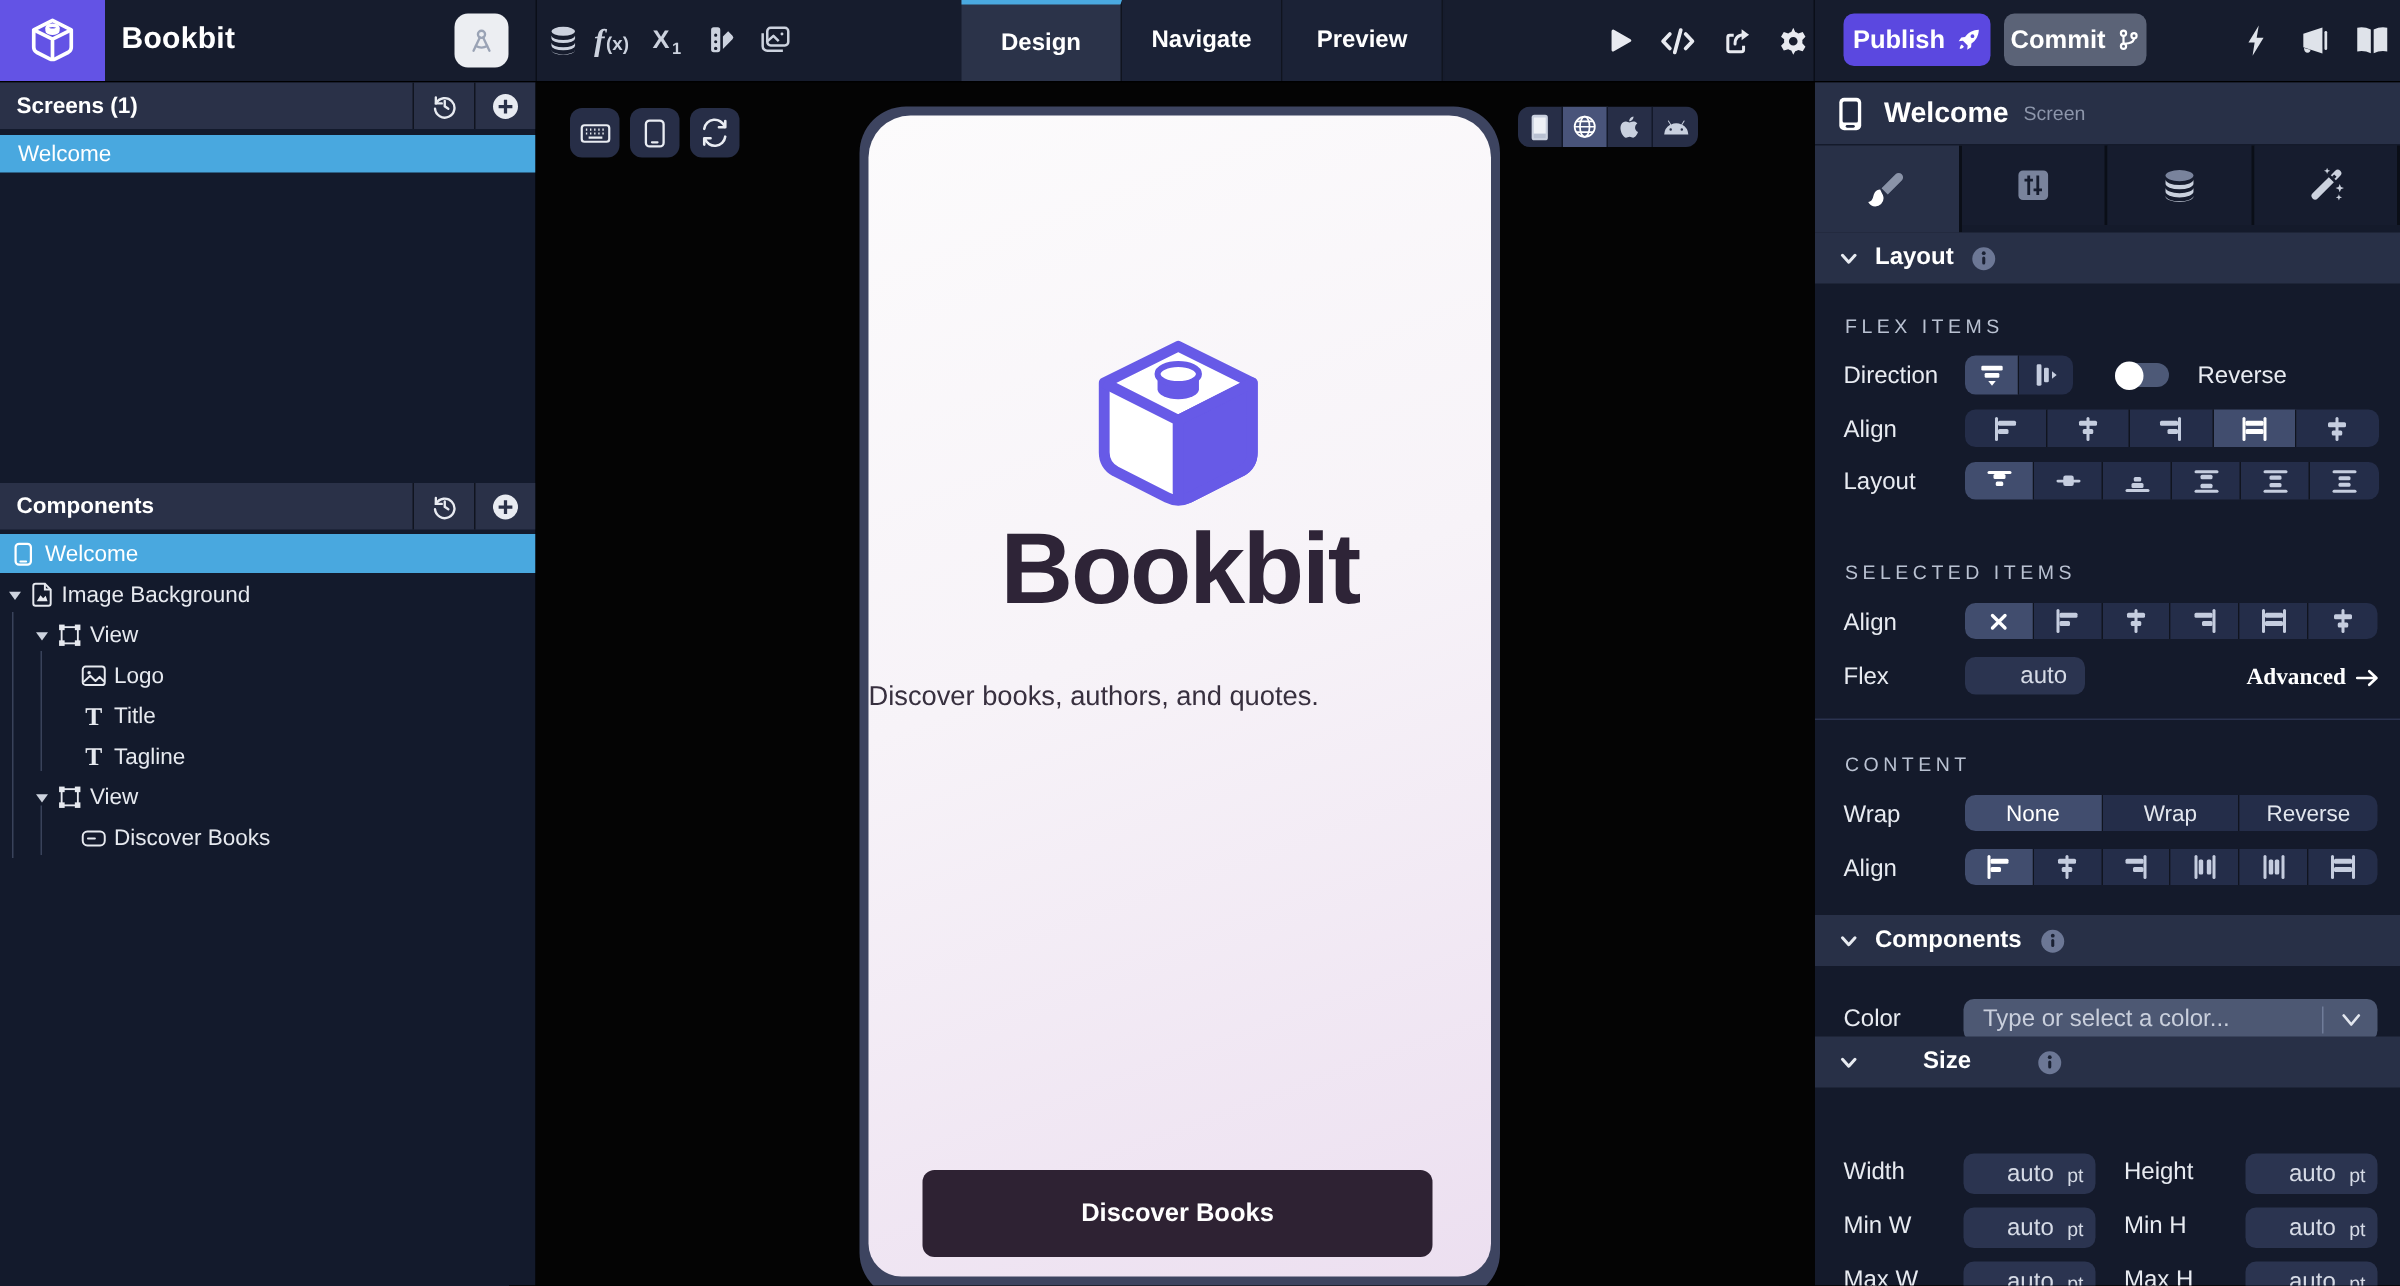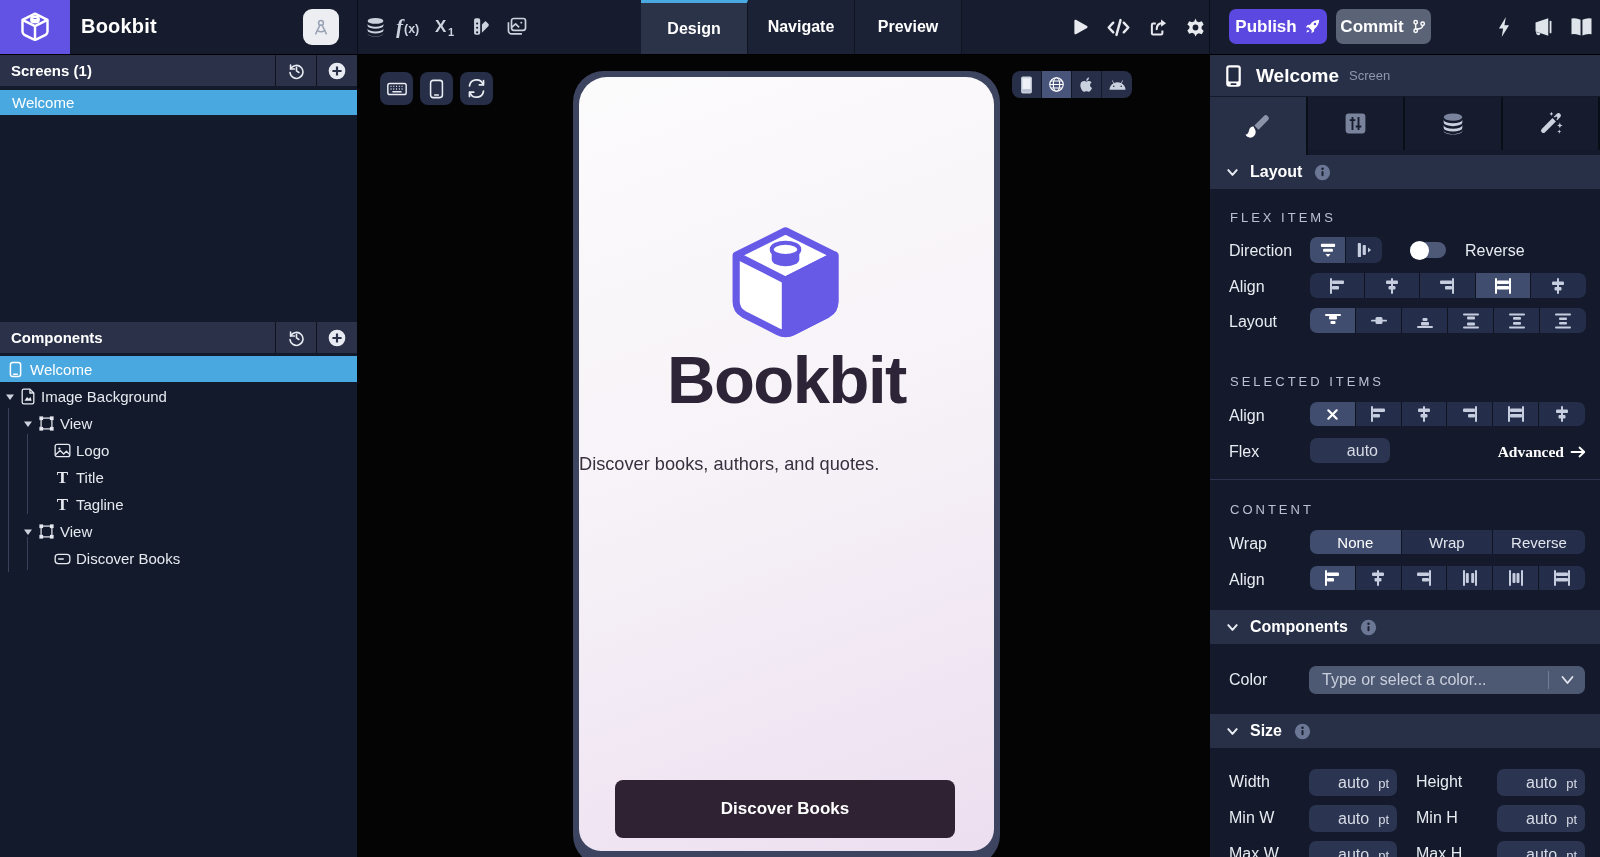--- a/index.html
+++ b/index.html
@@ -657,21 +657,21 @@
   </div>
   <div class="rowlbl" style="position:absolute;left:19px;top:616px;">Color</div>
   <div style="position:absolute;left:99px;top:611px;width:276px;height:28px;background:#4d5873;border-radius:7px;display:flex;align-items:center;">
     <span style="color:#c9cfdc;font-size:16px;margin-left:13px;">Type or select a color...</span>
     <div style="position:absolute;right:36px;top:5px;width:1px;height:18px;background:#707c99;"></div>
     <svg style="position:absolute;right:10px;top:8px;" width="15" height="12" viewBox="0 0 14 12" fill="none" stroke="#e2e6ee" stroke-width="1.8" stroke-linecap="round" stroke-linejoin="round">
           <path d="M2 3 L7 9 L12 3"></path>
         </svg>
   </div>
 
-  <div class="rp-sechead" style="position:absolute;top:659px;">
+  <div class="rp-sechead" style="position:absolute;top:636px;gap:32px;">
     <svg class="chev" width="13" height="13" viewBox="0 0 14 14" fill="none" stroke="#e8ebf1" stroke-width="2.2" stroke-linecap="round" stroke-linejoin="round">
           <path d="M2.5 4.5 L7 9.5 L11.5 4.5"></path>
         </svg>
     <span class="t">Size</span>
     <svg width="17" height="17" viewBox="0 0 20 20">
           <circle cx="10" cy="10" r="9" fill="#6c7795"></circle>
           <rect x="8.8" y="8.3" width="2.4" height="6.2" rx="1.2" fill="#1a2133"></rect>
           <circle cx="10" cy="5.6" r="1.5" fill="#1a2133"></circle>
         </svg>
   </div>

